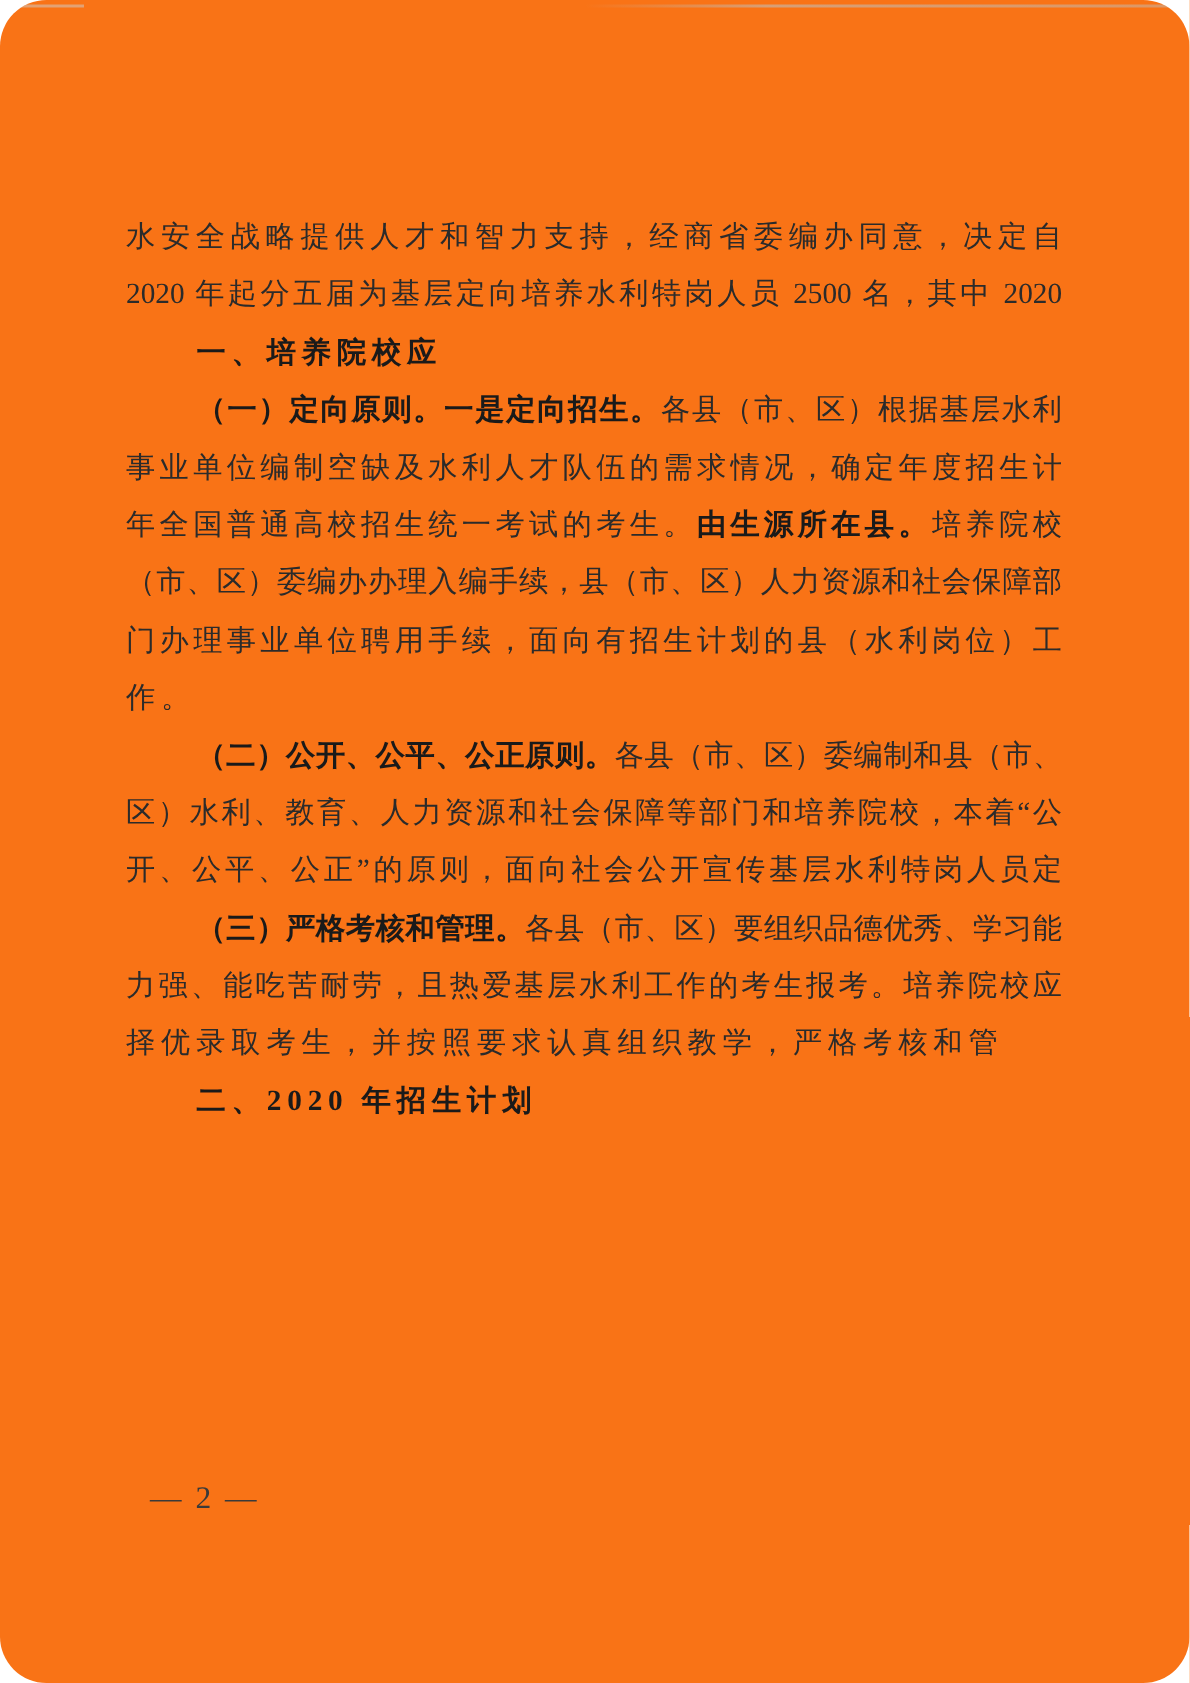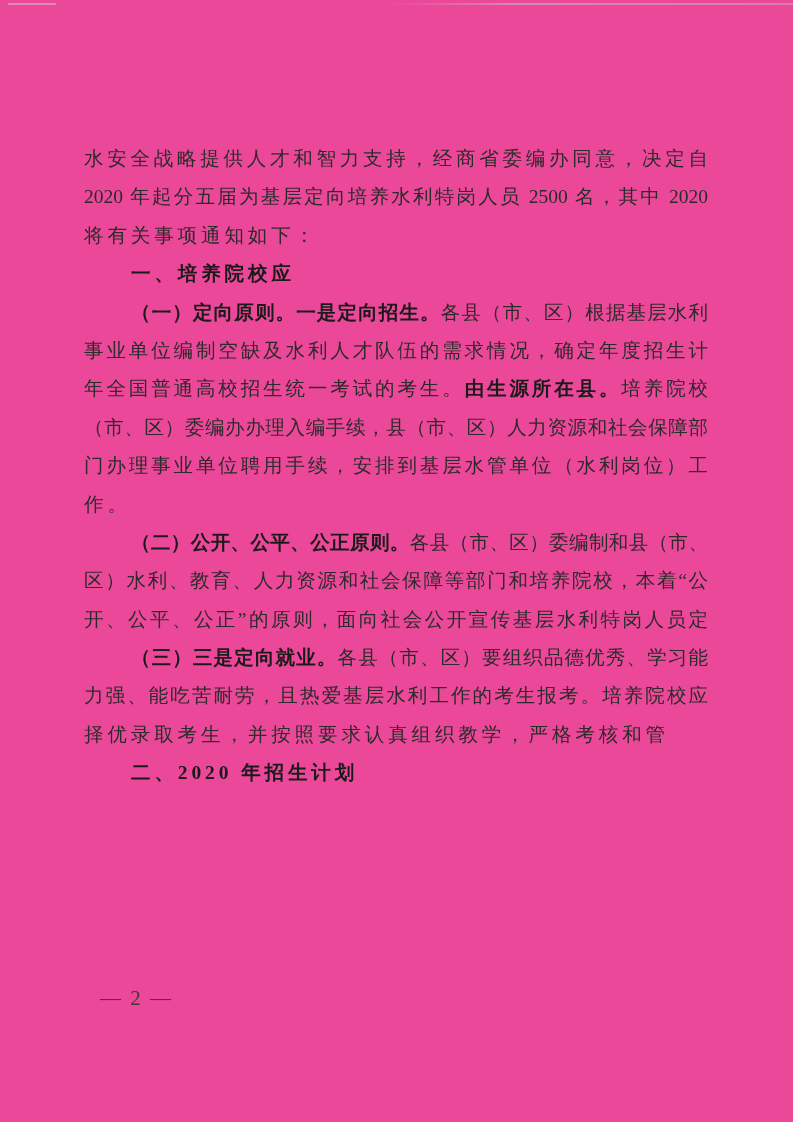--- a/index.html
+++ b/index.html
@@ -9,22 +9,23 @@
   }
   body {
     width: 793px;
     height: 1122px;
     font-family: "Liberation Serif", "DejaVu Serif", serif;
   }
   .page {
     position: relative;
     width: 793px;
     height: 1122px;
-    background: #ec4899;
+    background: #f97316;
     overflow: hidden;
+    border-radius: 31px;
   }
   
   .scan-line-top {
     position: absolute;
     top: 3px;
     left: 390px;
     width: 403px;
     height: 2px;
     background: linear-gradient(90deg,
       rgba(195,200,200,0) 0%,
@@ -78,31 +79,30 @@
 </head>
 <body>
 
 <div class="page">
   <div class="scan-line-top"></div>
   <div class="scan-mark-topleft"></div>
 
   <div class="content" id="doc-lines">
       <div class="line fill"><span>水安全战略提供人才和智力支持，经商省委编办同意，决定自</span></div>
       <div class="line fill"><span>2020 年起分五届为基层定向培养水利特岗人员 2500 名，其中 2020</span></div>
-      <div class="line"><span>将有关事项通知如下：</span></div>
       <div class="line ind"><span class="b">一、培养院校应</span></div>
       <div class="line fill ind"><span class="b">（一）定向原则。</span><span class="b">一是定向招生。</span><span>各县（市、区）根据基层水利</span></div>
       <div class="line fill"><span>事业单位编制空缺及水利人才队伍的需求情况，确定年度招生计</span></div>
       <div class="line fill"><span>年全国普通高校招生统一考试的考生。</span><span class="b">由生源所在县。</span><span>培养院校</span></div>
       <div class="line fill"><span>（市、区）委编办办理入编手续，县（市、区）人力资源和社会保障部</span></div>
-      <div class="line fill"><span>门办理事业单位聘用手续，安排到基层水管单位（水利岗位）工</span></div>
+      <div class="line fill"><span>门办理事业单位聘用手续，面向有招生计划的县（水利岗位）工</span></div>
       <div class="line"><span>作。</span></div>
       <div class="line fill ind"><span class="b">（二）公开、公平、公正原则。</span><span>各县（市、区）委编制和县（市、</span></div>
       <div class="line fill"><span>区）水利、教育、人力资源和社会保障等部门和培养院校，本着“公</span></div>
       <div class="line fill"><span>开、公平、公正”的原则，面向社会公开宣传基层水利特岗人员定</span></div>
-      <div class="line fill ind"><span class="b">（三）三是定向就业。</span><span>各县（市、区）要组织品德优秀、学习能</span></div>
+      <div class="line fill ind"><span class="b">（三）严格考核和管理。</span><span>各县（市、区）要组织品德优秀、学习能</span></div>
       <div class="line fill"><span>力强、能吃苦耐劳，且热爱基层水利工作的考生报考。培养院校应</span></div>
       <div class="line"><span>择优录取考生，并按照要求认真组织教学，严格考核和管理。</span></div>
       <div class="line ind"><span class="b">二、2020 年招生计划</span></div>
     </div>
 
   <div class="pagenum">— 2 —</div>
 </div>
 
 </body></html>

